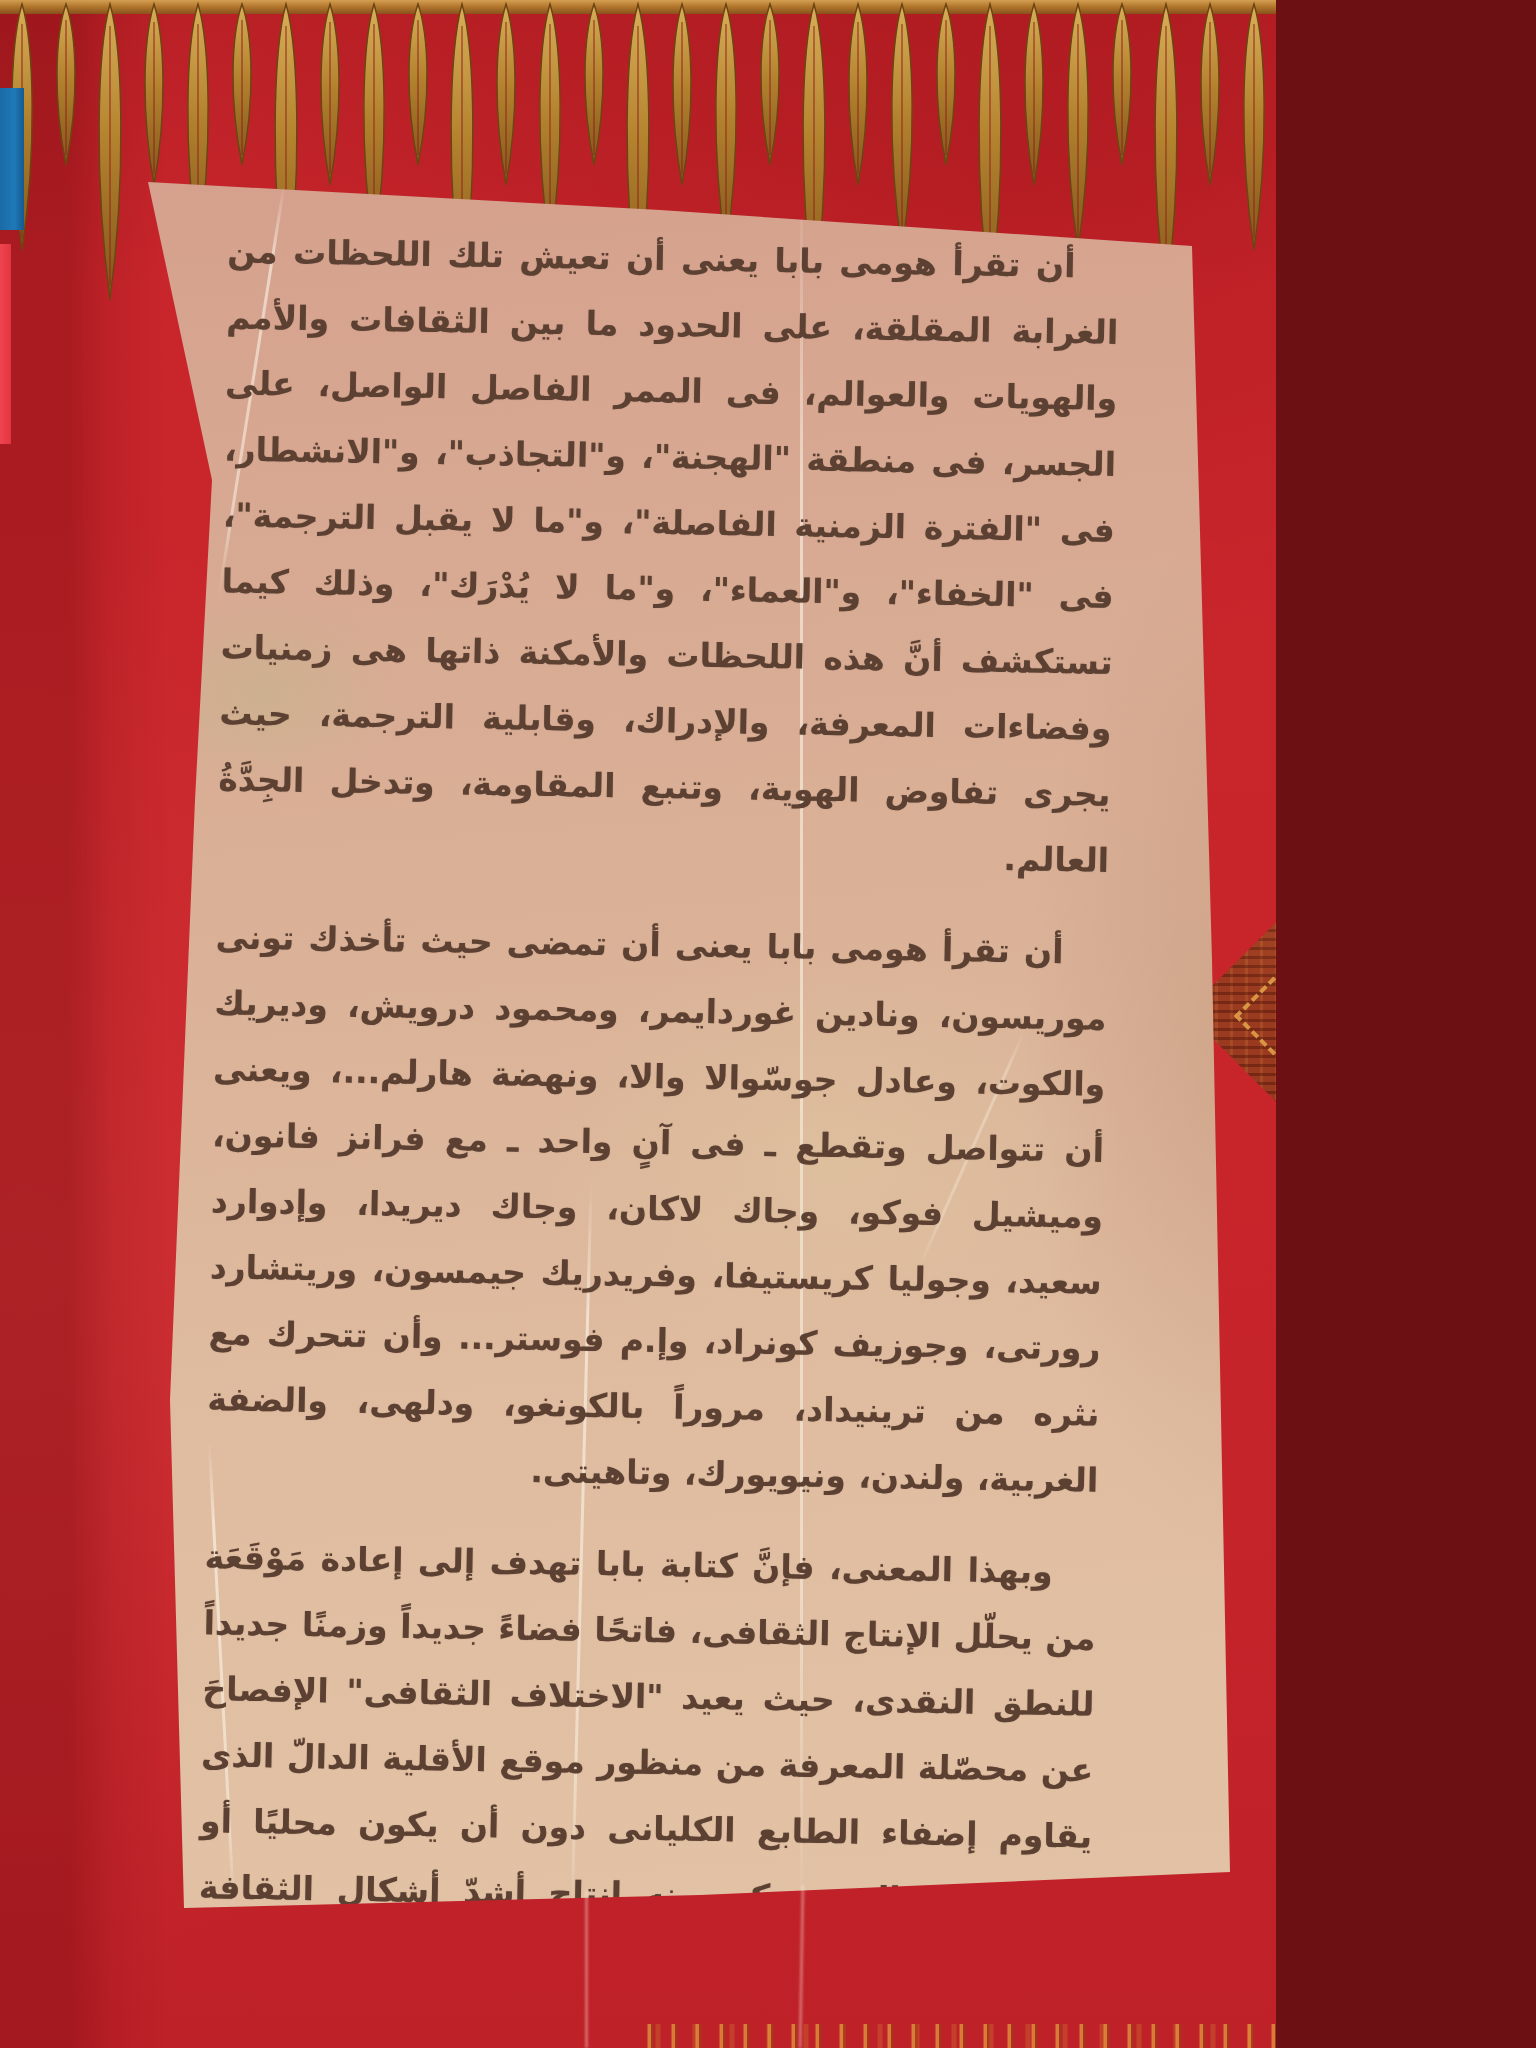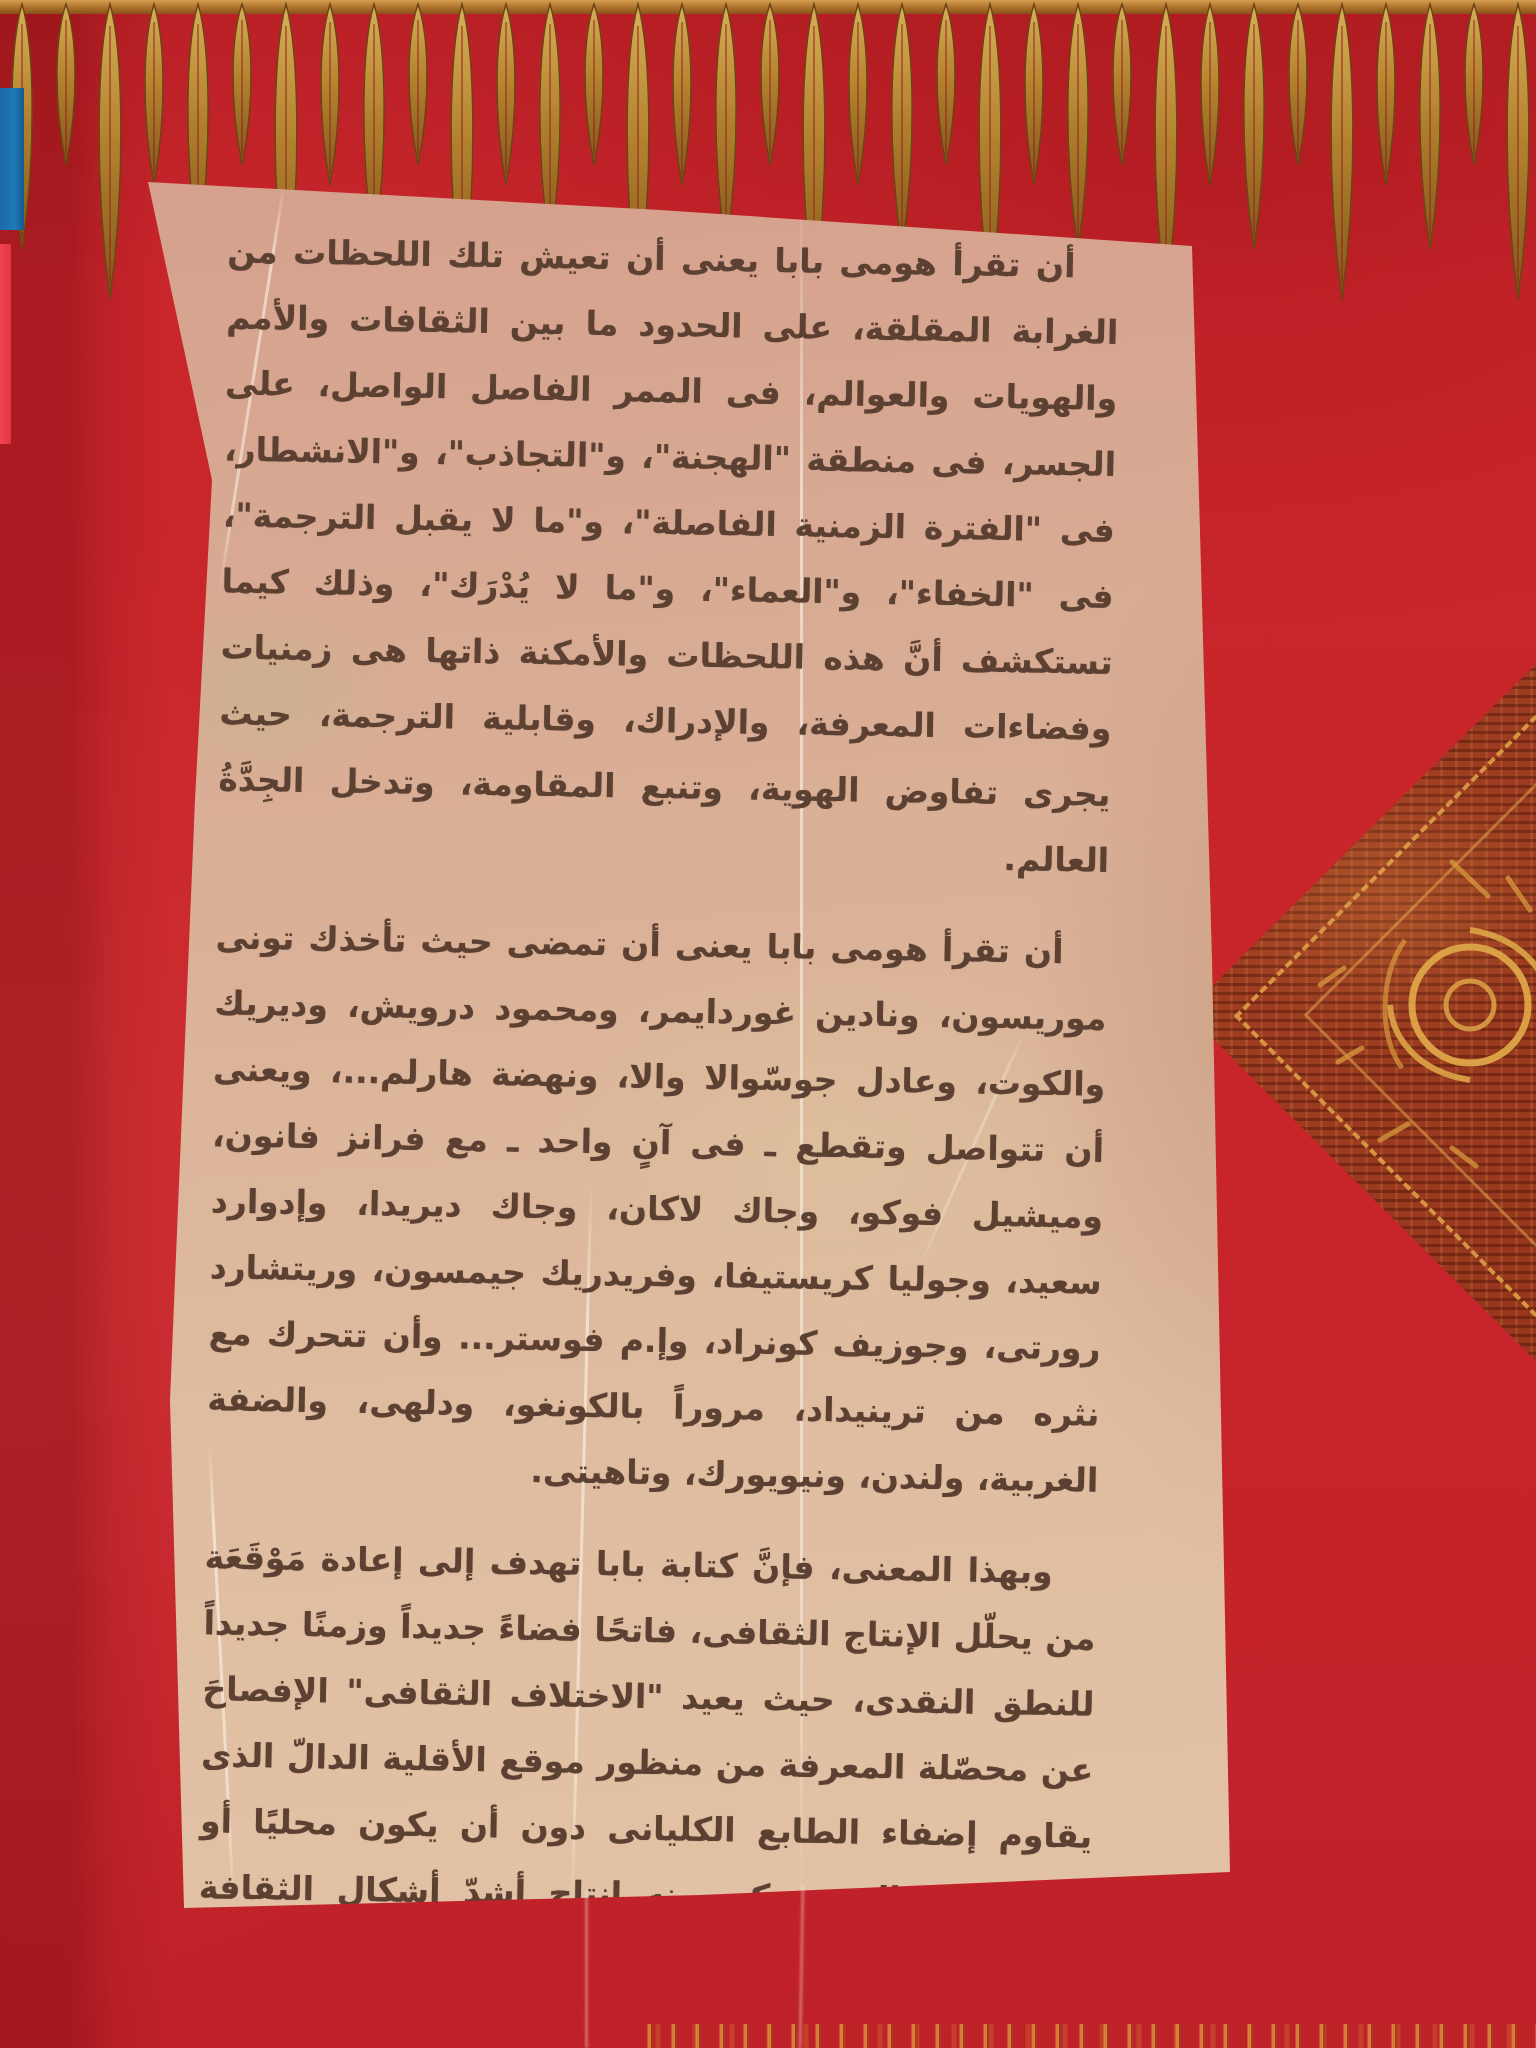--- a/index.html
+++ b/index.html
@@ -1,17 +1,17 @@
 <!DOCTYPE html>
 <html lang="ar"><head>
 <meta charset="utf-8">
 <style>
   html,body{margin:0;padding:0;background:#6d1013;}
   #page{
-    position:relative;width:1536px;height:2048px;overflow:hidden;
+    position:relative;width:1276px;height:2048px;overflow:hidden;
     background:
       radial-gradient(1200px 700px at 80% 8%, rgba(120,0,5,.20), transparent 70%),
       radial-gradient(900px 1100px at 2% 62%, rgba(255,140,120,.10), transparent 70%),
       linear-gradient(180deg,#b92026 0%,#c9262c 14%,#c8252b 55%,#c4232a 78%,#bf2128 100%);
     font-family:"DejaVu Sans", sans-serif;
   }
   
   .spine-shade{position:absolute;left:0;top:0;width:170px;height:100%;
     background:linear-gradient(90deg, rgba(90,0,4,.28) 0 70px, rgba(90,0,4,.10) 110px, transparent 170px);}
   

